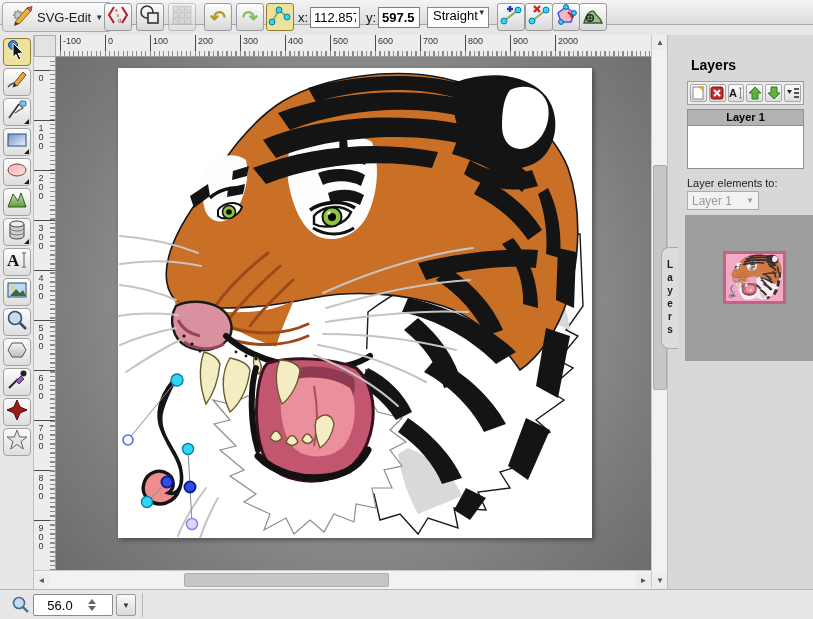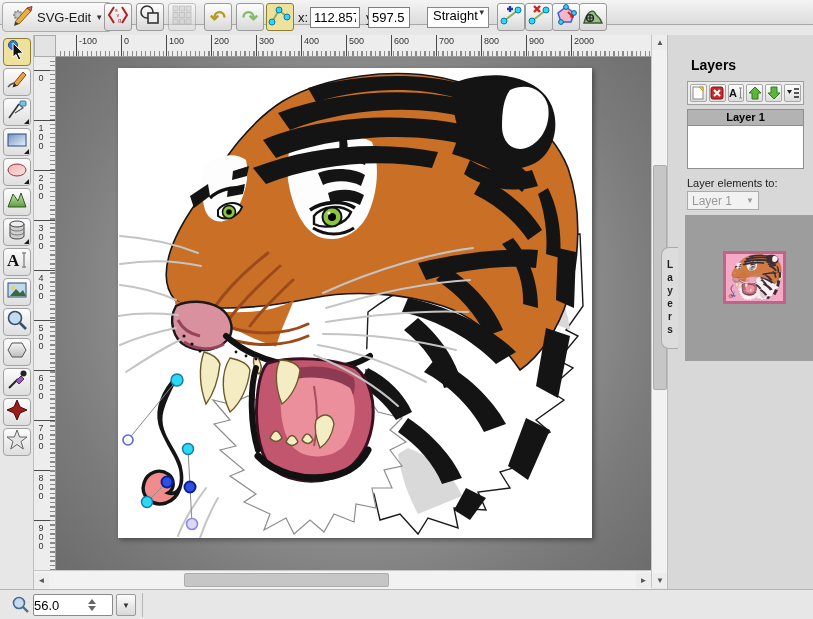--- a/index.html
+++ b/index.html
@@ -33,21 +33,21 @@
 
   
   #ruler-corner { position:absolute; left:34px; top:35px; width:22px; height:22px; background:#E3E3E3; border:1px solid #ABABAB; z-index:15;}
   #ruler-top { position:absolute; left:56px; top:35px; width:595px; height:22px; background:#EDEDED; border-bottom:1px solid #9A9A9A; overflow:hidden; z-index:15;}
   #ruler-top::after { content:''; position:absolute; left:4px; right:0; bottom:0; height:5px;
     background:repeating-linear-gradient(to right,#8A8A8A 0 1px,transparent 1px 4.5px); }
   #ruler-left { position:absolute; left:34px; top:57px; width:22px; height:513px; background:#EDEDED; border-right:1px solid #9A9A9A; overflow:hidden; z-index:15;}
   #ruler-left::after { content:''; position:absolute; top:4px; bottom:0; right:0; width:5px;
     background:repeating-linear-gradient(to bottom,#8A8A8A 0 1px,transparent 1px 4.5px); }
   .rlab { position:absolute; font-size:9px; color:#333; }
-  .rlab.h { top:0; height:100%; border-left:1px solid #4A4A4A; padding:1px 0 0 2px;margin-left:16px; }
+  .rlab.h { top:0; height:100%; border-left:1px solid #4A4A4A; padding:1px 0 0 2px; }
   .rlab.v { left:0; width:100%; border-top:1px solid #4A4A4A; padding:2px 0 0 2px;
     writing-mode:vertical-lr; text-orientation:upright; letter-spacing:-1px; }
 
   
   #workspace { position:absolute; left:56px; top:57px; width:595px; height:513px; overflow:hidden;
     background:radial-gradient(circle at 300px 245px,#AFAFAF 0%,#9A9A9A 40%,#7C7C7C 75%,#6C6C6C 100%); }
   #canvas { position:absolute; left:62px; top:11px; width:474px; height:470px; background:#fff;
     box-shadow:2px 2px 5px rgba(0,0,0,.4); }
 
   
@@ -73,21 +73,21 @@
   #minimap { position:absolute; left:17px; top:180px; width:129px; height:146px; background:#9D9D9D; }
   #thumbnail { position:absolute; left:38px; top:36px; width:63px; height:53px; background:#F4A9C4; border:3px solid #BF6389; overflow:hidden; cursor:pointer;}
   #side-tab { position:absolute; left:661px; top:247px; width:17px; height:102px; background:#DCDCDC; border:1px solid #ABABAB; border-right:none;
     border-radius:8px 0 0 8px; z-index:12; display:flex; align-items:center; justify-content:center; cursor:pointer; }
   #side-tab span { writing-mode:vertical-lr; text-orientation:upright; font-size:10px; font-weight:bold; color:#222; letter-spacing:2px; }
 
   
   #bottom-bar { position:absolute; left:0; top:589px; width:813px; height:30px; background:#E7E7E7; border-top:1px solid #B5B5B5; z-index:25;}
   #zoom-box { position:absolute; left:33px; top:4px; width:80px; height:22px; background:#fff; border:1px solid #8A8A8A; border-radius:2px;
     display:flex; align-items:center; }
-  #zoom-box input { border:none; outline:none; width:52px; font-size:13px; font-family:"Liberation Sans",sans-serif;}
+  #zoom-box input { border:none; outline:none; width:52px; font-size:13px; font-family:"Liberation Sans",sans-serif;text-align:center;}
   .spin { display:flex; flex-direction:column; gap:2px; margin-left:2px; }
   .spin i { width:0; height:0; border-left:4px solid transparent; border-right:4px solid transparent; }
   .spin .up { border-bottom:5px solid #666; }
   .spin .dn { border-top:5px solid #666; }
   #zoom-drop { position:absolute; left:116px; top:4px; width:20px; height:22px; border:1px solid #9A9A9A; border-radius:2px;
     background:linear-gradient(#FCFCFC,#D9D9D9); display:flex; align-items:center; justify-content:center; font-size:8px; color:#333; cursor:pointer;}
   #bb-sep { position:absolute; left:142px; top:3px; width:1px; height:24px; background:#B5B5B5; }
 </style>
 </head>
 <body>
@@ -160,21 +160,21 @@
           <circle cx="4" cy="19" r="3" fill="#2BD9F2" stroke="#1178A8"></circle>
           <circle cx="11" cy="7" r="3" fill="#2BD9F2" stroke="#1178A8"></circle>
           <circle cx="19" cy="14" r="3" fill="#2BD9F2" stroke="#1178A8"></circle>
         </svg>
       </span>
     </div>
 
     <span class="tb-label" style="left:298px">x:</span>
     <input class="tb-input" style="left: 310px; width: 50px;" value="112.857">
     <span class="tb-label" style="left:366px">y:</span>
-    <input class="tb-input" style="left: 368px; width: 42px;" value="597.5">
+    <input class="tb-input" style="left: 378px; width: 42px; font-weight: bold;" value="597.5">
 
     <div class="selectbox" style="left:427px;width:62px">
       <span>Straight</span>
       <span class="caret">▼</span>
     </div>
 
     <div class="tbtn" style="left:497px">
       <span>
         <svg width="24" height="24" viewBox="0 0 24 24">
           <path d="M5 18 L19 7" stroke="#8FAF60" stroke-width="2"></path>

